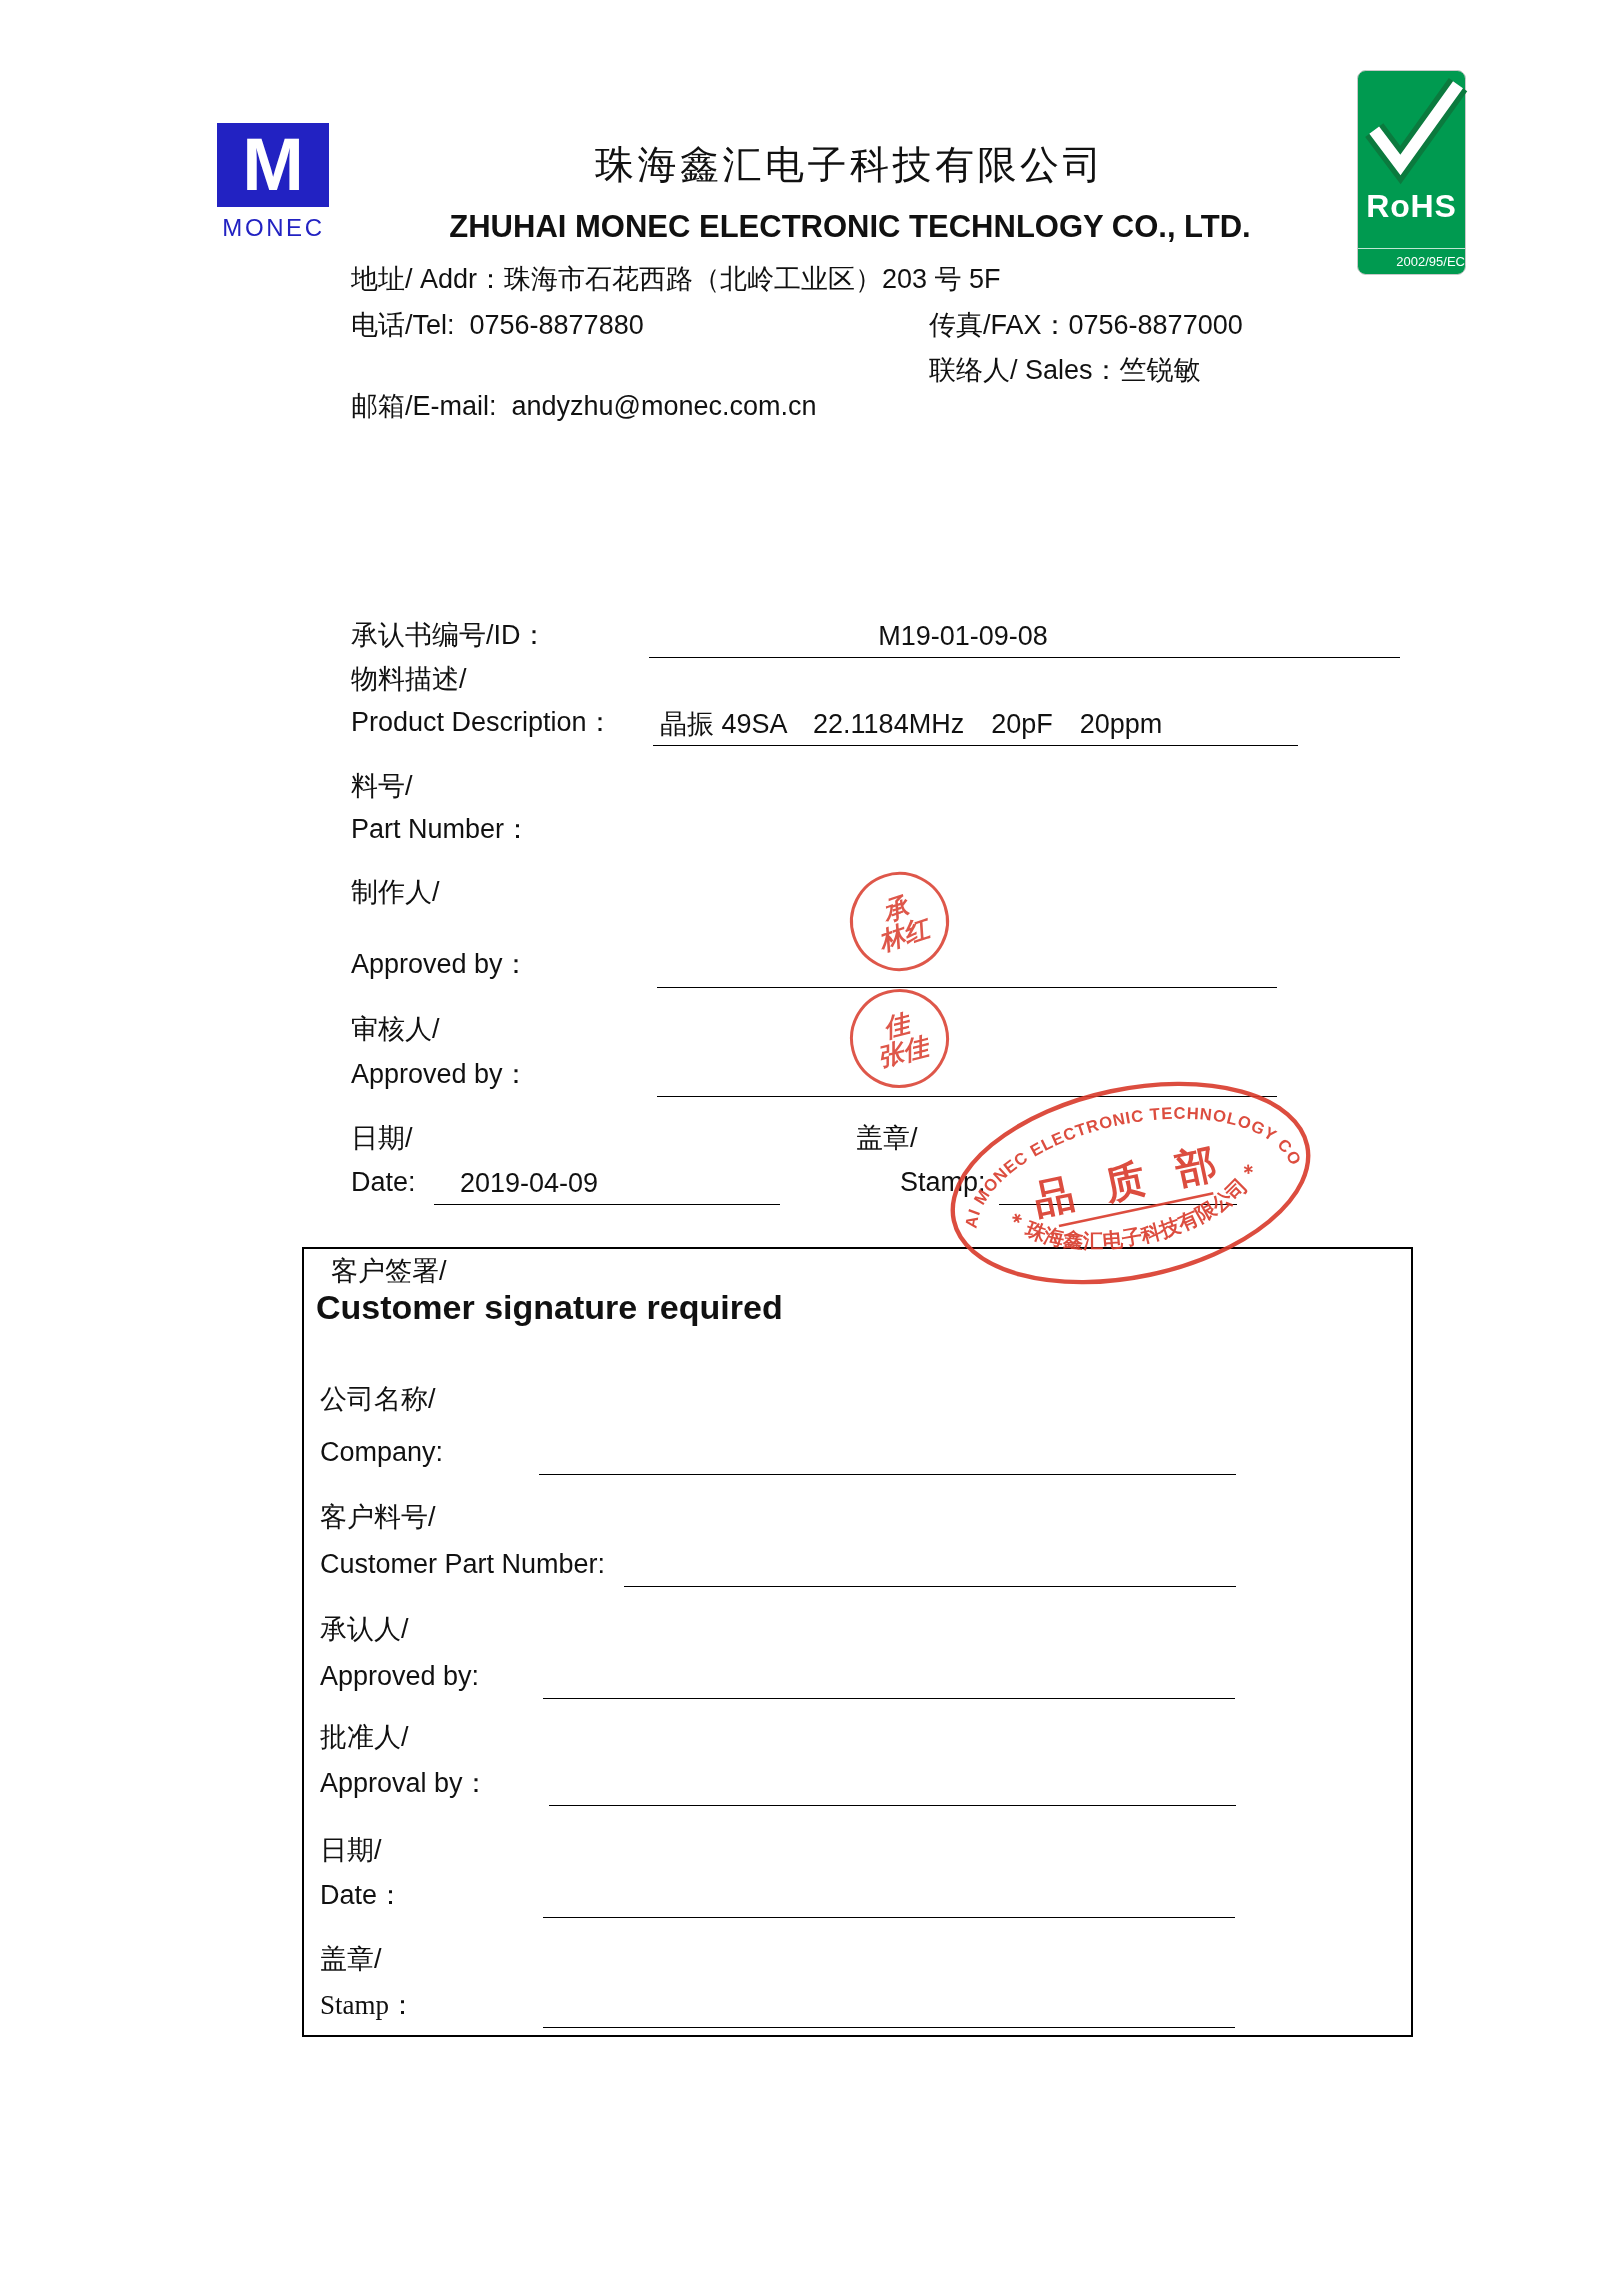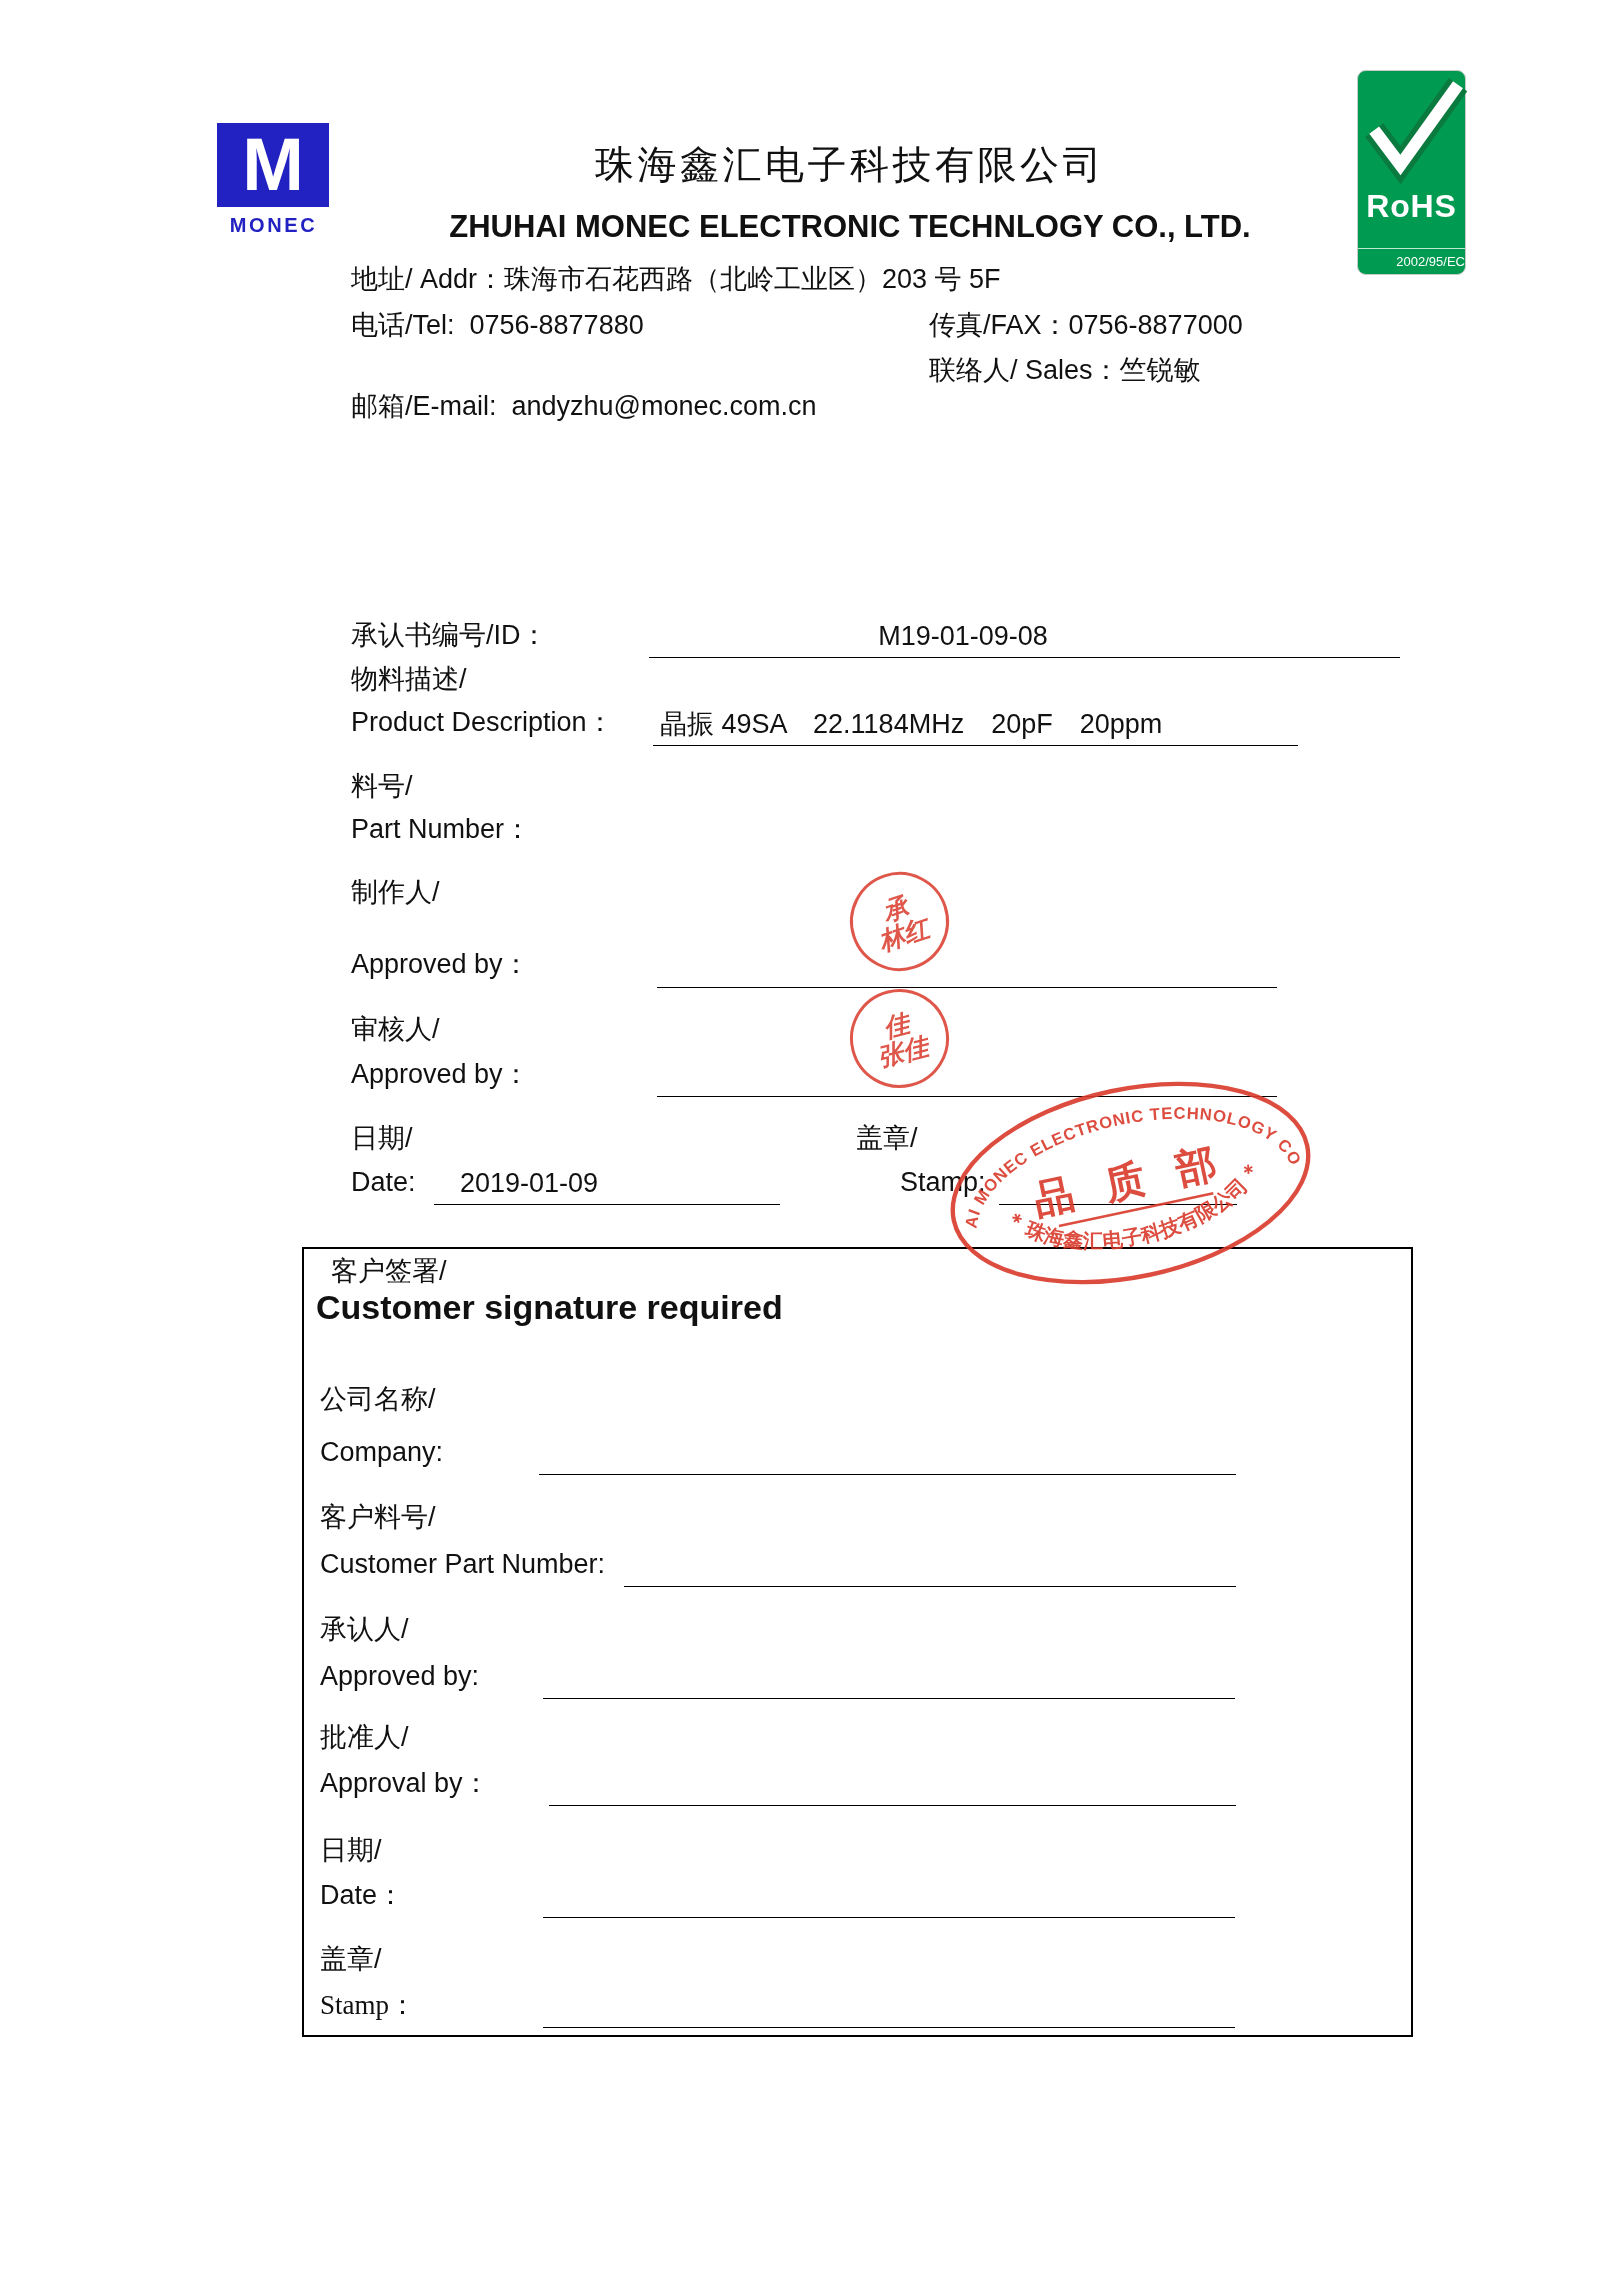--- a/index.html
+++ b/index.html
@@ -17,21 +17,21 @@
   .line.left { text-align:left; padding-left:7px; }
 
   
   .logo-mark {
     position:absolute; left:217px; top:123px; width:112px; height:84px;
     background:var(--brand-blue,#2222c2); display:flex; align-items:center; justify-content:center;
   }
   .logo-letter { color:#fff; font-size:74px; font-weight:bold; line-height:1; }
   .logo-name {
     position:absolute; left:207px; top:214px; width:133px; text-align:center;
-    color:var(--brand-blue,#2222c2); font-weight:bold; font-size:20px; letter-spacing:2.6px;
+    color:var(--brand-blue,#2222c2); font-weight:normal; font-size:24px; letter-spacing:2.6px;
   }
 
   
   .rohs {
     position:absolute; left:1357px; top:70px; width:107px; height:203px;
     background:var(--rohs-green,#009a50); border:1.8px solid #c9c9c9; border-radius:8.8px;
   }
   .rohs-check { position:absolute; left:1.8px; top:5.3px; width:107px; height:103px; overflow:visible; }
   .rohs-label {
     position:absolute; left:0; top:117px; width:100%; text-align:center;
@@ -111,21 +111,21 @@
   <div class="t" style="left:351px; top:948px;">Approved by：</div>
   <div class="line" style="left:657px; top:947px; width:620px;"></div>
 
   <div class="t" style="left:351px; top:1013px;">审核人/</div>
   <div class="t" style="left:351px; top:1058px;">Approved by：</div>
   <div class="line" style="left:657px; top:1056px; width:620px;"></div>
 
   <div class="t" style="left:351px; top:1122px;">日期/</div>
   <div class="t" style="left:856px; top:1122px;">盖章/</div>
   <div class="t" style="left:351px; top:1166px;">Date:</div>
-  <div class="line left" style="left:434px; top:1164px; width:320px; padding-left:26px;">2019-01-09</div>
+  <div class="line left" style="left:434px; top:1164px; width:320px; padding-left:26px;">2019-04-09</div>
   <div class="t" style="left:900px; top:1166px;">Stamp:</div>
   <div class="line" style="left:999px; top:1164px; width:238px;"></div>
 
   <div class="seal" style="left:850px; top:872px;">
     <span>承</span>
     <span>林红</span>
   </div>
   <div class="seal" style="left:850px; top:989px; transform:rotate(-14deg);">
     <span>佳</span>
     <span>张佳</span>

